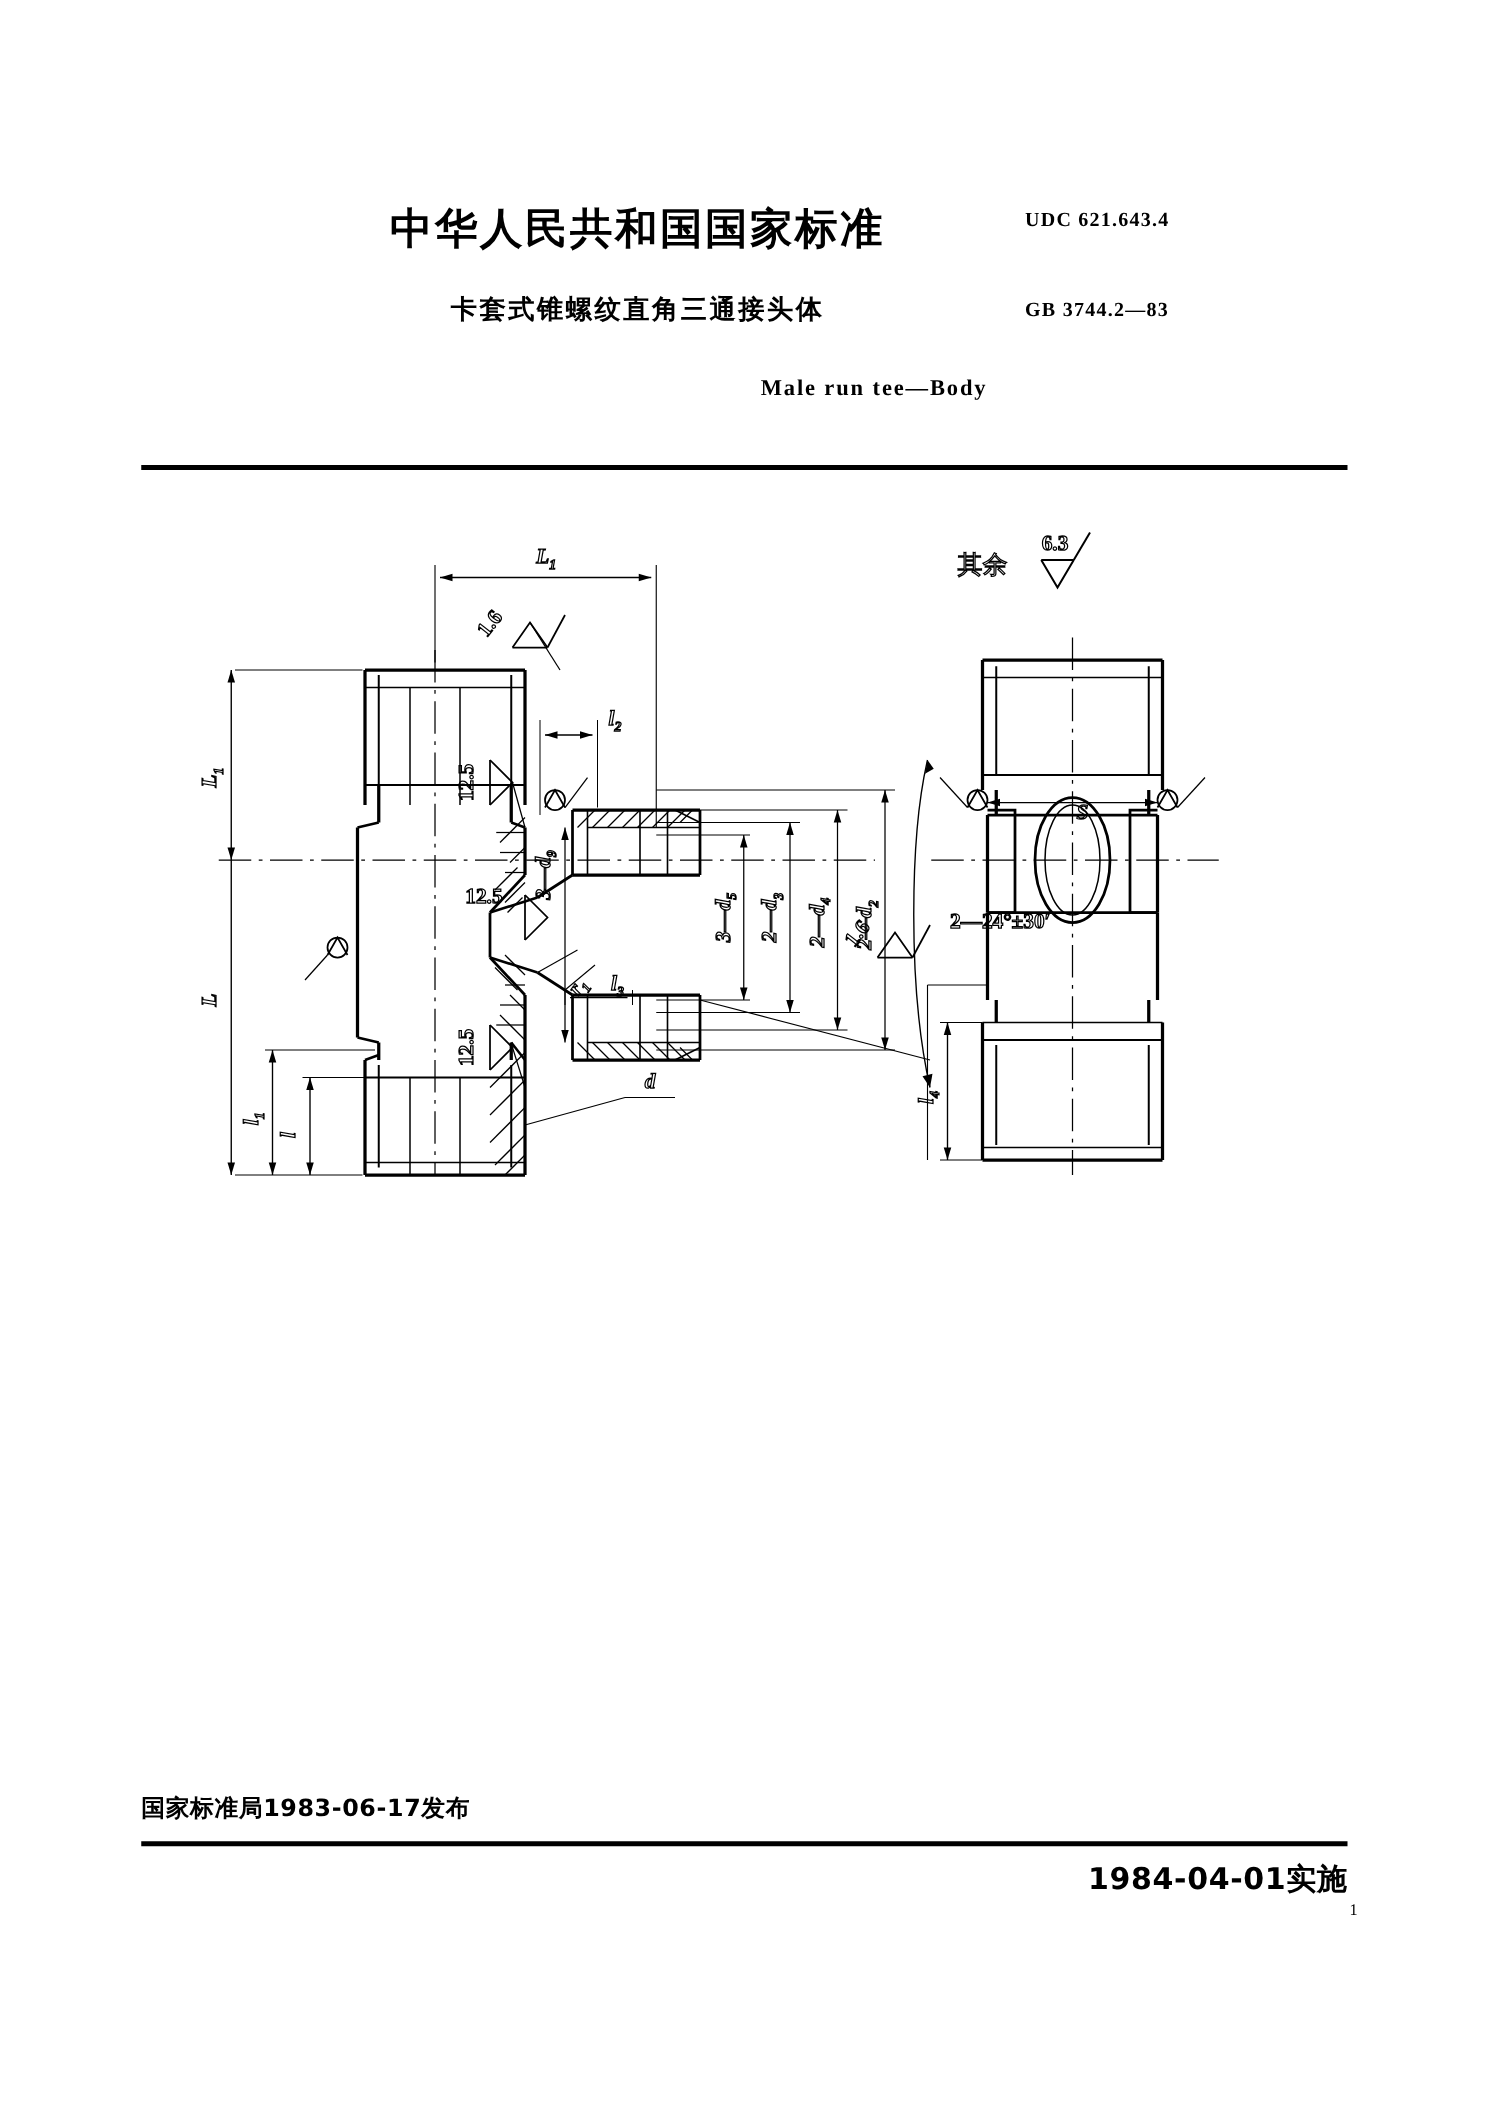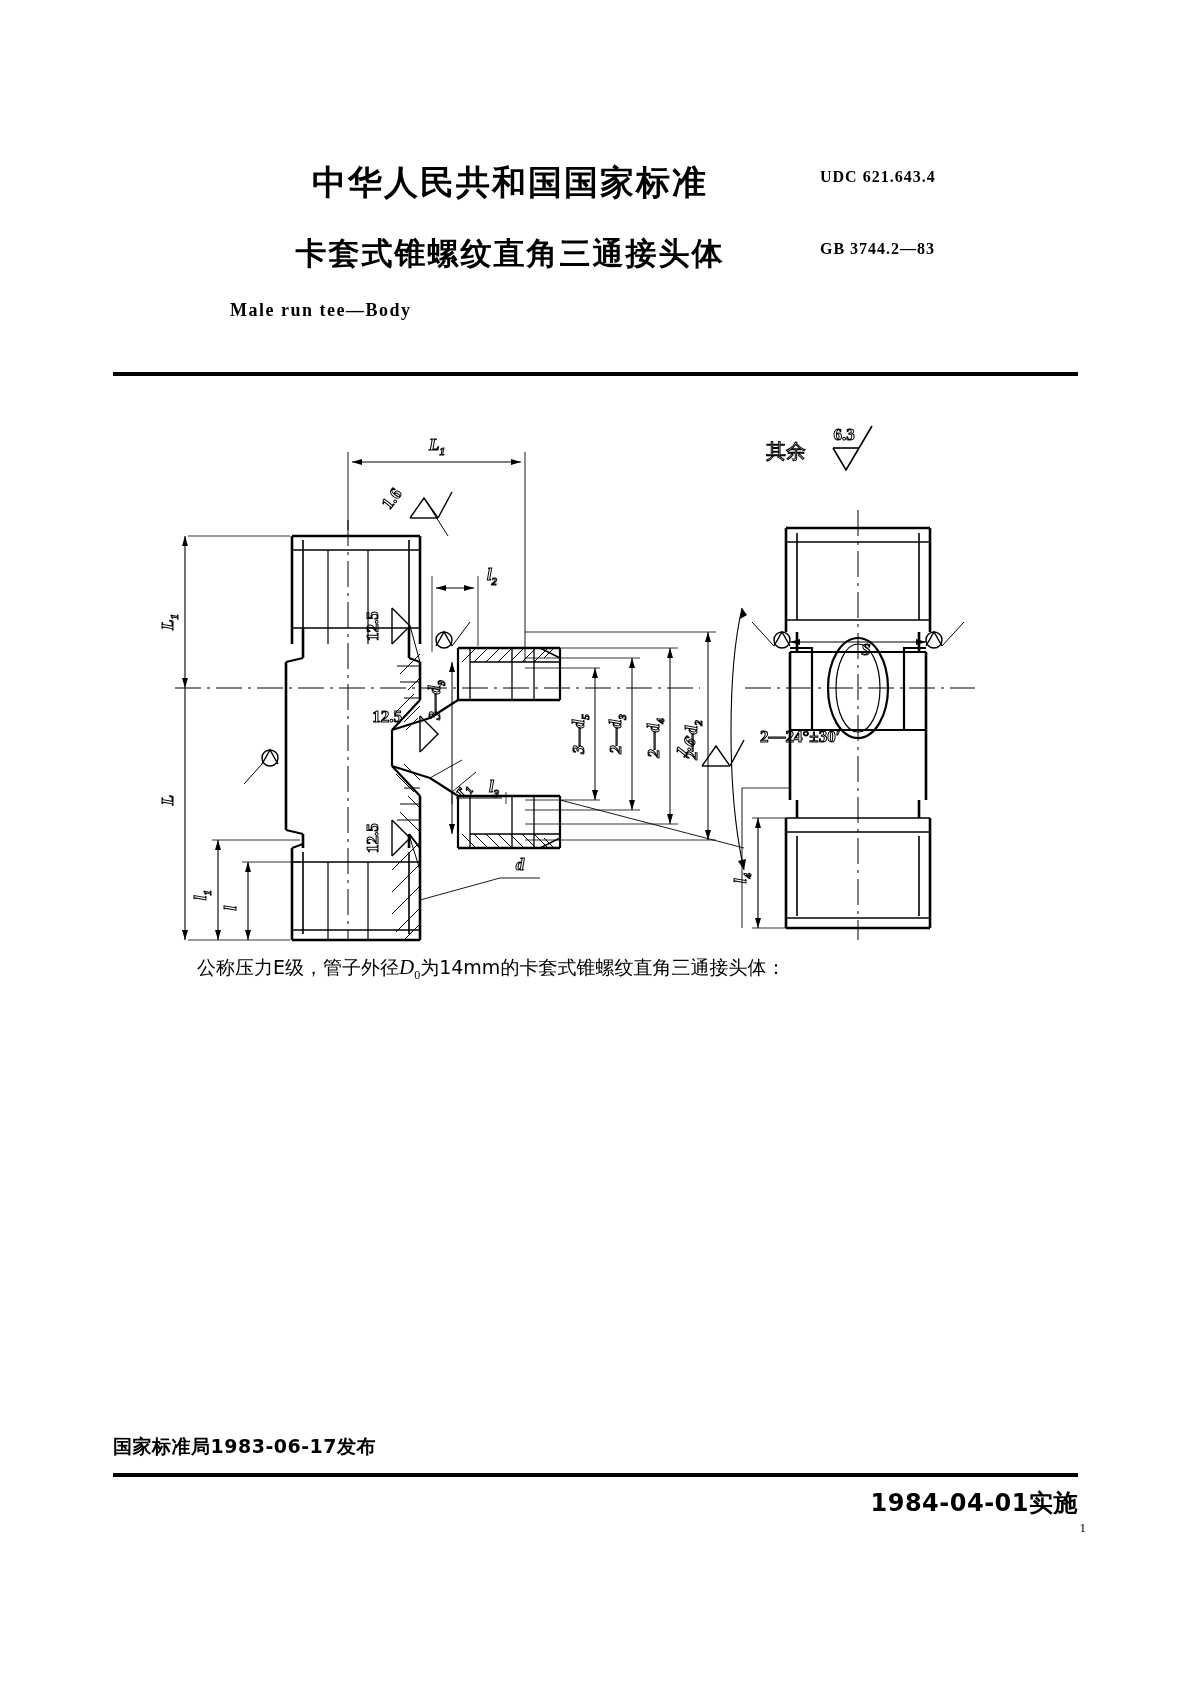--- a/index.html
+++ b/index.html
@@ -32,29 +32,29 @@
     font-size: 34px;
     font-weight: bold;
     letter-spacing: 2px;
   }
   .hdr-title {
     position: absolute;
     left: 200px; top: 233px;
     width: 620px;
     text-align: center;
     font-family: "DejaVu Sans", "Liberation Sans", sans-serif;
-    font-size: 31px;
+    font-size: 21px;
     font-weight: bold;
     letter-spacing: 2px;
   }
   .hdr-en-title {
     position: absolute;
     left: 230px; top: 300px;
     width: 560px;
-    text-align: left;
+    text-align: right;
     font-family: "Liberation Serif", "DejaVu Serif", serif;
     font-size: 18px;
     font-weight: bold;
     letter-spacing: 1.5px;
   }
   .hdr-udc {
     position: absolute;
     left: 820px; top: 168px;
     font-family: "Liberation Serif", "DejaVu Serif", serif;
     font-size: 16px;
@@ -485,19 +485,18 @@
     <g>
       <path d="M833,48 L846,70 L859,48" stroke-width="1.6"></path>
       <line x1="833" y1="48" x2="859" y2="48" stroke-width="1.6"></line>
       <line x1="859" y1="48" x2="872" y2="26" stroke-width="1.6"></line>
     </g>
   </g>
 </svg>
 </div>
 
 <div id="marking">
-  <div class="line2"><span>公称压力E级，管子外径</span><span class="serif-it"><span>D</span><sub>0</sub></span><span>为14mm的卡套式锥螺纹直角三通接头体：</span></div>
 </div>
 
 <div id="footer-rule"></div>
 <div class="foot-left">国家标准局1983-06-17发布</div>
 <div class="foot-right">1984-04-01实施</div>
 <div class="page-num">1</div>
 
 </body></html>

